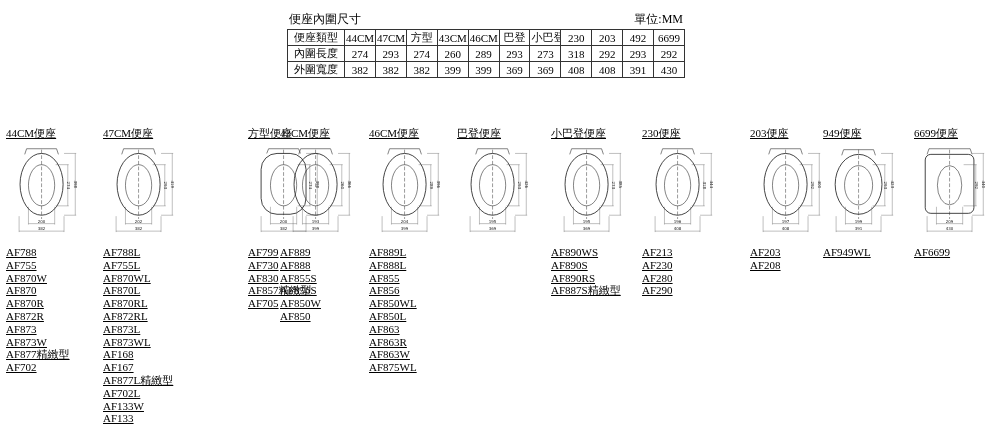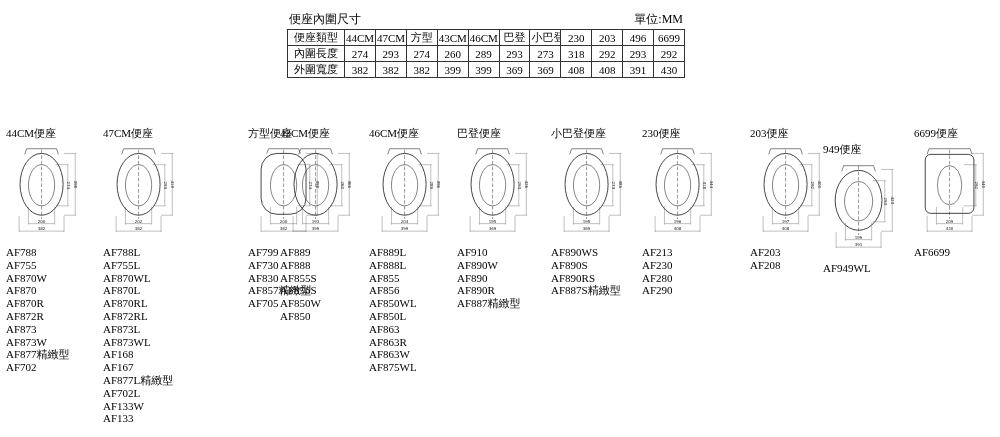--- a/index.html
+++ b/index.html
@@ -10,21 +10,21 @@
   
   .table-wrap { position:absolute; left:287px; top:11px; width:398px; }
   .table-topline { display:flex; justify-content:space-between; align-items:flex-end;
     font-size:12px; padding:0 2px 1px 2px; }
   table.dims { border-collapse:collapse; width:100%; table-layout:fixed; }
   table.dims th, table.dims td { border:1px solid #333; font-size:11px; font-weight:normal;
     text-align:center; height:14.5px; padding:0 1px; white-space:nowrap; overflow:hidden; }
   table.dims .rowlabel { width:57px; }
 
   
-  .seat-col { position:absolute; top:126px; width:95px; }
+  .seat-col { position:absolute; top:126px; width:95px;text-decoration:underline; }
   .seat-label { font-size:11px; white-space:nowrap; margin-bottom:1px; }
   .models { margin-top:6px; font-size:11px; line-height:12.8px; }
   .models div { white-space:nowrap; }
 
   
   .ln   { fill:none; stroke:#222; stroke-width:0.9; }
   .ln2  { fill:none; stroke:#222; stroke-width:0.6; }
   .dash { stroke:#222; stroke-width:0.5; stroke-dasharray:4 2; fill:none; }
   .dim  { stroke:#555; stroke-width:0.4; fill:none; }
   svg text { font-size:4.3px; fill:#222; font-family:"DejaVu Sans", sans-serif; }
@@ -43,21 +43,21 @@
           <th class="rowlabel">便座類型</th>
           <th>44CM</th>
           <th>47CM</th>
           <th>方型</th>
           <th>43CM</th>
           <th>46CM</th>
           <th>巴登</th>
           <th>小巴登</th>
           <th>230</th>
           <th>203</th>
-          <th>496</th>
+          <th>492</th>
           <th>6699</th>
         </tr>
     </thead>
     <tbody id="tbody">
         <tr>
           <td class="rowlabel">內圍長度</td>
           <td>274</td>
           <td>293</td>
           <td>274</td>
           <td>260</td>
@@ -285,27 +285,20 @@
           <text transform="translate(73,45) rotate(90)" text-anchor="middle">426</text>
           <line x1="24" y1="87" x2="52" y2="87" class="dim"></line>
           <line x1="24" y1="69" x2="24" y2="88" class="dim"></line>
           <line x1="52" y1="69" x2="52" y2="88" class="dim"></line>
           <text x="38" y="86" text-anchor="middle">195</text>
           <line x1="14" y1="95" x2="62" y2="95" class="dim"></line>
           <line x1="14" y1="79" x2="14" y2="96" class="dim"></line>
           <line x1="62" y1="79" x2="62" y2="96" class="dim"></line>
           <text x="38" y="94" text-anchor="middle">369</text>
         </svg></div>
-      <div class="models">
-        <div>AF910</div>
-        <div>AF890W</div>
-        <div>AF890</div>
-        <div>AF890R</div>
-        <div>AF887精緻型</div>
-      </div>
     </div>
     <div class="seat-col" style="left: 551px;">
       <div class="seat-label">小巴登便座</div>
       <div><svg viewBox="0 0 94 100" width="88" height="94">
           <path d="M20 13 L22 7 H54 L56 13" class="ln2"></path>
           <ellipse cx="38" cy="45" rx="23" ry="33" class="ln"></ellipse>
           <ellipse cx="38" cy="46" rx="14" ry="22" class="ln2"></ellipse>
           <line x1="38" y1="8" x2="38" y2="82" class="dash"></line>
           <line x1="66" y1="24" x2="66" y2="68" class="dim"></line>
           <line x1="53" y1="24" x2="67" y2="24" class="dim"></line>
@@ -384,21 +377,21 @@
           <line x1="14" y1="95" x2="62" y2="95" class="dim"></line>
           <line x1="14" y1="79" x2="14" y2="96" class="dim"></line>
           <line x1="62" y1="79" x2="62" y2="96" class="dim"></line>
           <text x="38" y="94" text-anchor="middle">408</text>
         </svg></div>
       <div class="models">
         <div>AF203</div>
         <div>AF208</div>
       </div>
     </div>
-    <div class="seat-col" style="left: 823px; margin-top: 16px;">
+    <div class="seat-col" style="left: 823px;">
       <div class="seat-label">949便座</div>
       <div><svg viewBox="0 0 94 100" width="88" height="94">
           <path d="M20 14 L22 8 H54 L56 14" class="ln2"></path>
           <ellipse cx="38" cy="45" rx="25" ry="32" class="ln"></ellipse>
           <ellipse cx="38" cy="46" rx="15" ry="21" class="ln2"></ellipse>
           <line x1="38" y1="8" x2="38" y2="82" class="dash"></line>
           <line x1="66" y1="24" x2="66" y2="68" class="dim"></line>
           <line x1="53" y1="24" x2="67" y2="24" class="dim"></line>
           <line x1="53" y1="68" x2="67" y2="68" class="dim"></line>
           <text transform="translate(65,46) rotate(90)" text-anchor="middle">293</text>

